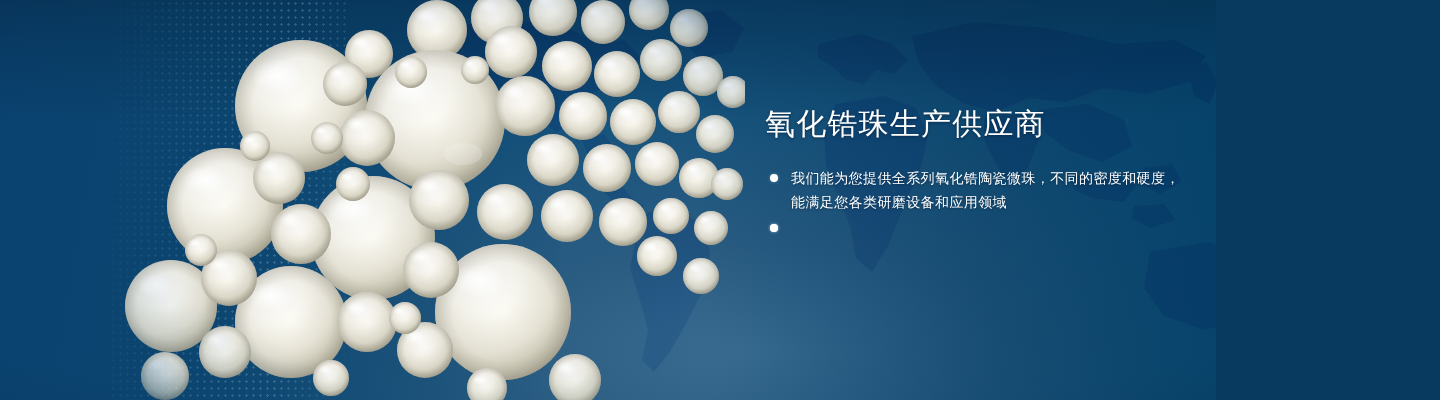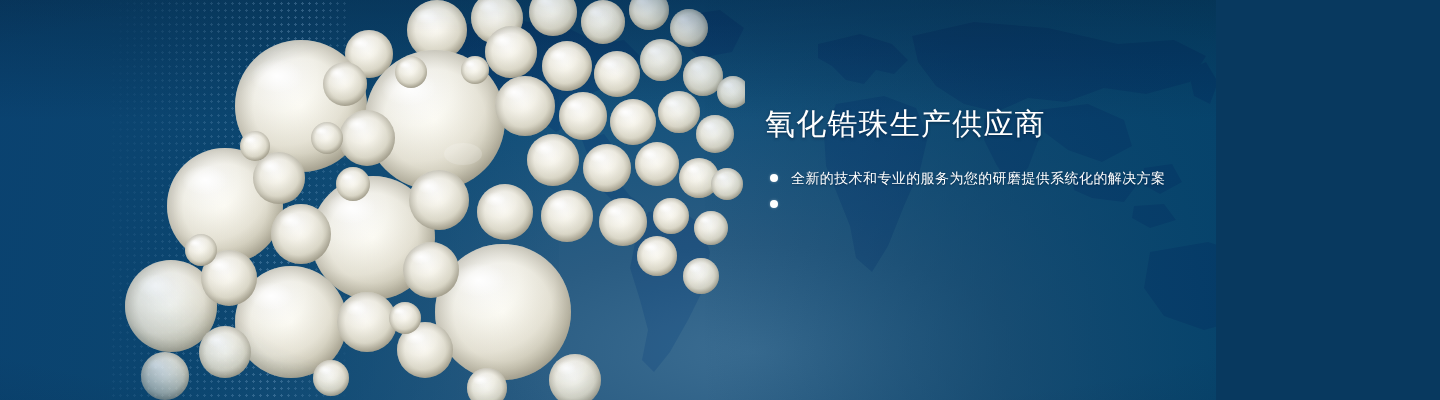--- a/index.html
+++ b/index.html
@@ -369,21 +369,25 @@
       </g>
     </svg>
   </div>
 
   <div class="copy">
     <div class="title">氧化锆珠生产供应商</div>
 
     <ul class="bullets">
       <li class="bullet">
         <span class="dot"></span>
-        <span>全新的技术和专业的服务为您的研磨提供系统化的解决方案</span>
+        <span>我们能为您提供全系列氧化锆陶瓷微珠，不同的密度和硬度，</span>
+        <span class="l2">能满足您各类研磨设备和应用领域</span>
+      </li>
+      <li class="bullet">
+        <span class="dot"></span>
       </li>
       <li class="bullet">
         <span class="dot"></span>
       </li>
     </ul>
   </div>
 
 </div>
 
 </body></html>

